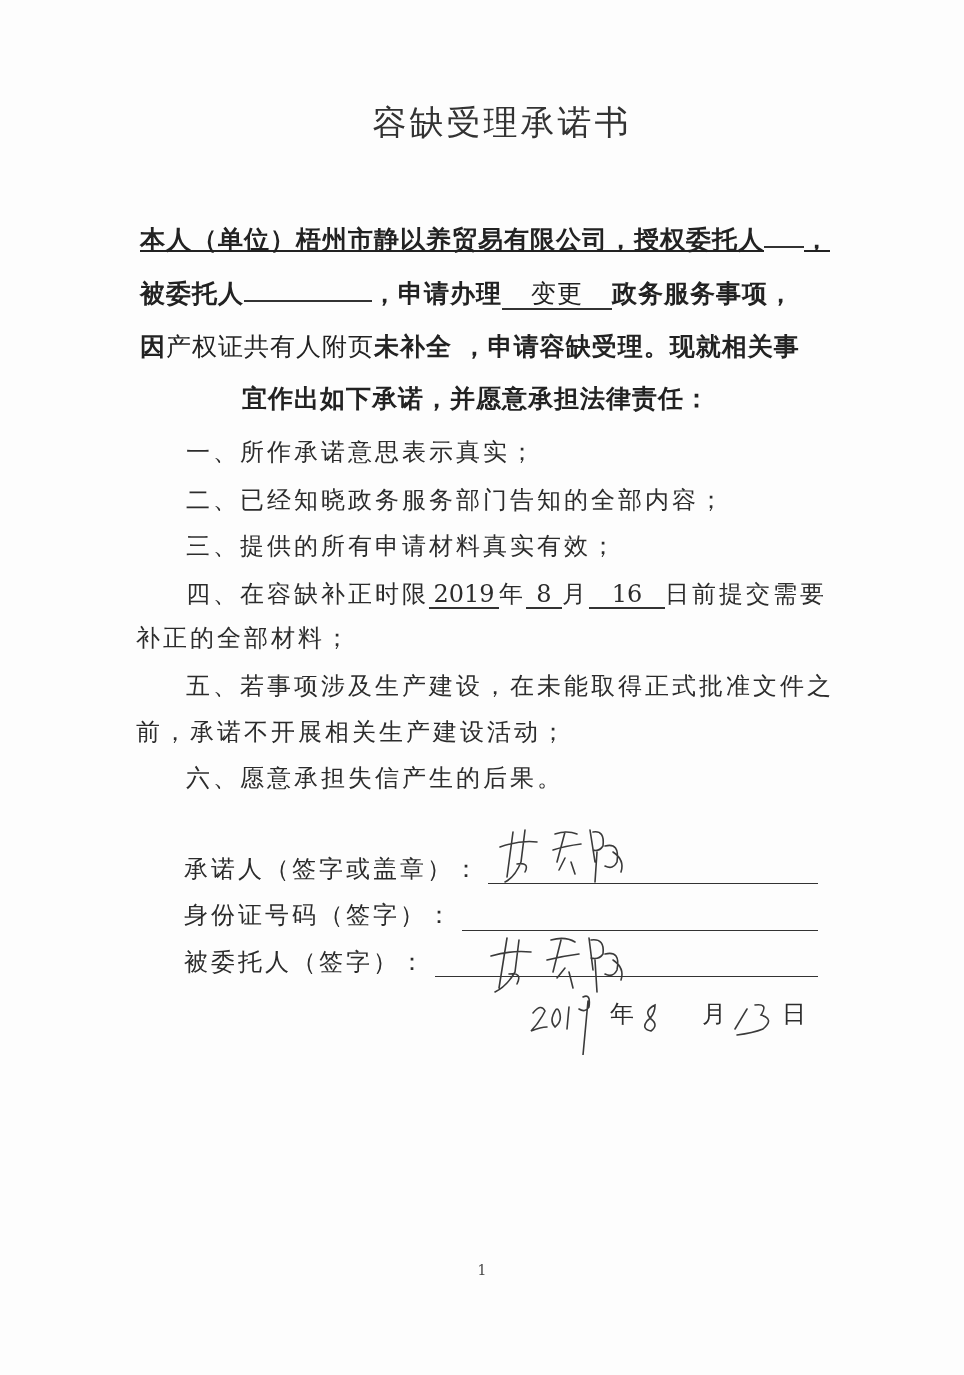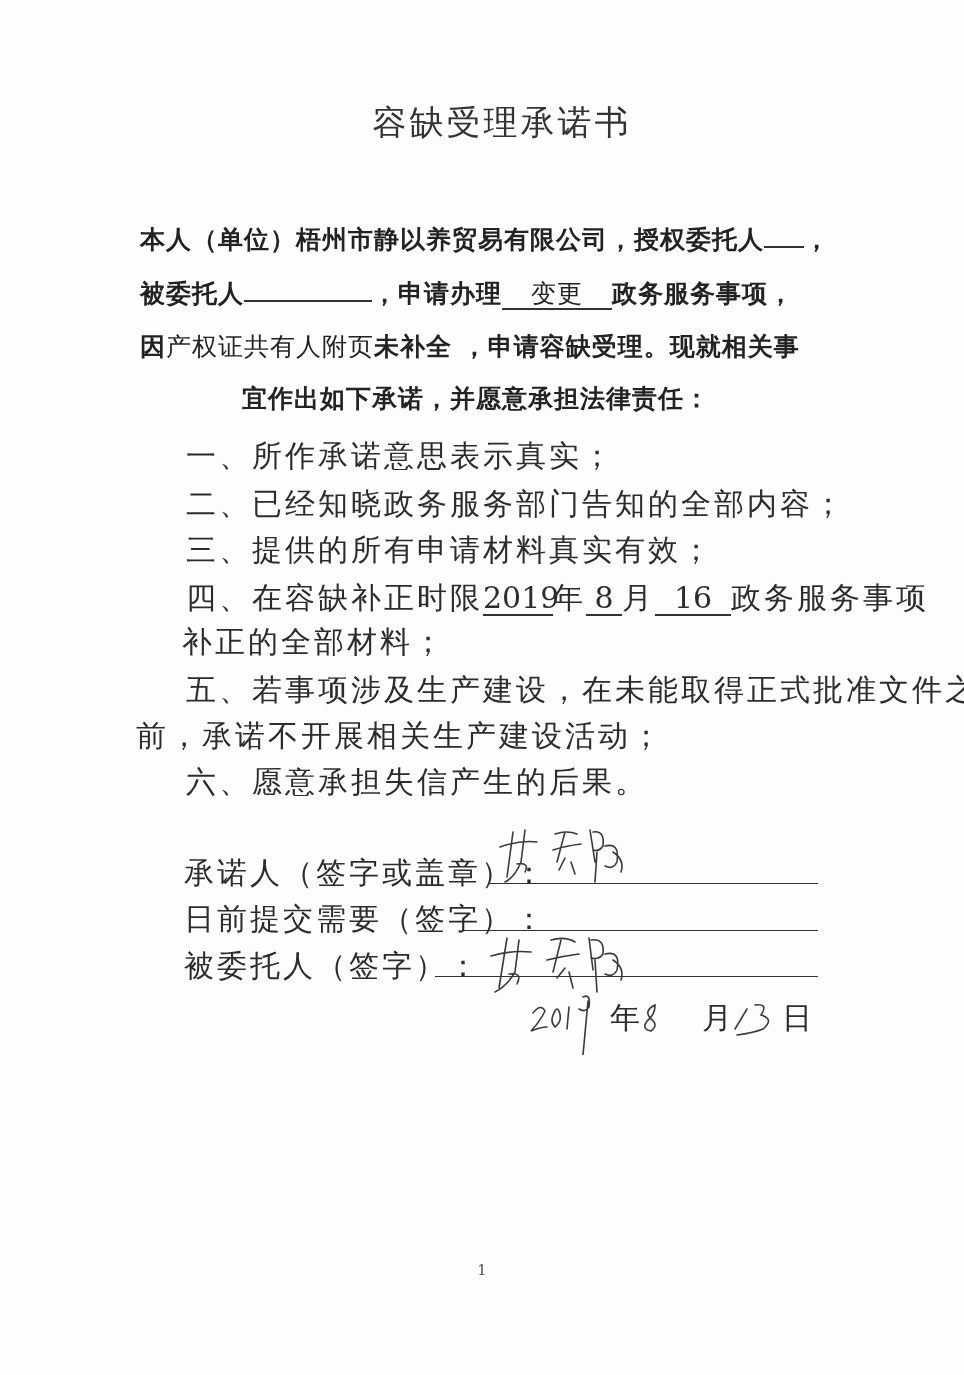--- a/index.html
+++ b/index.html
@@ -4,73 +4,73 @@
 <style>
   html, body { margin: 0; padding: 0; }
   body {
     width: 964px; height: 1375px; background: #fdfdfd; position: relative;
     font-family: "DejaVu Serif", "Liberation Serif", serif; color: #2a2a2a;
     overflow: hidden;
   }
   .abs { position: absolute; white-space: nowrap; }
   .title { left: 0; width: 964px; top: 100px; text-align: center; font-size: 34px; letter-spacing: 3px; color: #333; padding-left: 20px; }
   .bold { font-family: "DejaVu Sans", "Liberation Sans", sans-serif; font-weight: bold; font-size: 25px; color: #222; letter-spacing: 1px; }
-  .body-line { font-size: 30px; letter-spacing: 3px; color: #2c2c2c; }
+  .body-line { font-size: 24px; letter-spacing: 3px; color: #2c2c2c; }
   .ul { display: inline-block; border-bottom: 2px solid #333; text-align: center; line-height: 1.1; }
   .u-text { text-underline-offset: 4px; text-decoration-thickness: 1.5px; }
   .sigline { position: absolute; height: 0; border-bottom: 1.6px solid #333; }
   .hand { position: absolute; }
   .pagenum { left: 0; width: 964px; top: 1262px; text-align: center; font-size: 14px; color: #444; }
 </style>
 </head>
 <body>
 
 <div>
 
   <div class="abs title">容缺受理承诺书</div>
 
-  <div class="abs bold" style="left:140px; top:223px;">
+  <div class="abs bold" style="left:140px; top:223px;text-decoration:underline;">
     <span>本人（单位）梧州市静以养贸易有限公司，授权委托人</span><span class="ul" style="width:40px;"></span><span>，</span>
   </div>
 
   <div class="abs bold" style="left:140px; top:277px;">
     <span>被委托人</span><span class="ul" style="width:128px;"></span><span>，申请办理</span><span class="ul" style="width:110px; font-weight:normal;">变更</span><span>政务服务事项，</span>
   </div>
 
   <div class="abs bold" style="left:140px; top:330px;">
     <span>因</span><span class="u-text" style="font-weight:normal;">产权证共有人附页</span><span>未补全 ，申请容缺受理。现就相关事</span>
   </div>
 
   <div class="abs bold" style="left:242px; top:382px;">宜作出如下承诺，并愿意承担法律责任：</div>
 
   <div class="abs body-line" style="left:186px; top:436px;">一、所作承诺意思表示真实；</div>
   <div class="abs body-line" style="left:186px; top:484px;">二、已经知晓政务服务部门告知的全部内容；</div>
   <div class="abs body-line" style="left:186px; top:530px;">三、提供的所有申请材料真实有效；</div>
 
   <div class="abs body-line" style="left:186px; top:578px;">
-    <span>四、在容缺补正时限</span><span class="ul" style="width:70px; letter-spacing:0;text-align:center;">2019</span><span>年</span><span class="ul" style="width:36px; letter-spacing:0;">8</span><span>月</span><span class="ul" style="width:76px; letter-spacing:0;">16</span><span>政务服务事项</span>
+    <span>四、在容缺补正时限</span><span class="ul" style="width:70px; letter-spacing:0;text-align:center;">2019</span><span>年</span><span class="ul" style="width:36px; letter-spacing:0;">8</span><span>月</span><span class="ul" style="width:76px; letter-spacing:0;">16</span><span>日前提交需要</span>
   </div>
-  <div class="abs body-line" style="left:136px; top:622px;margin-left:46px;">补正的全部材料；</div>
+  <div class="abs body-line" style="left:136px; top:622px;">补正的全部材料；</div>
 
   <div class="abs body-line" style="left:186px; top:670px;">五、若事项涉及生产建设，在未能取得正式批准文件之</div>
   <div class="abs body-line" style="left:136px; top:716px;text-align:right;">前，承诺不开展相关生产建设活动；</div>
 
   <div class="abs body-line" style="left:186px; top:762px;">六、愿意承担失信产生的后果。</div>
 
   <div class="abs body-line" style="left:184px; top:853px;">承诺人（签字或盖章）：</div>
   <div class="sigline" style="left:488px; top:883px; width:330px;"></div>
   <svg class="hand" style="left:495px; top:822px;" width="160" height="70" viewBox="0 0 160 70">
     <g fill="none" stroke="#3a3a3a" stroke-width="1.6" stroke-linecap="round">
       <path d="M18 10 L12 55 M5 25 Q25 18 42 20 M30 8 L26 40 Q20 55 10 60 M22 42 Q35 40 30 50"></path>
       <path d="M60 12 Q72 8 82 12 M70 10 L62 40 M58 28 Q70 24 86 22 M64 48 L70 36 M76 40 L80 52"></path>
       <path d="M95 8 L100 40 M98 10 Q110 8 108 24 Q104 30 98 28 M102 30 L100 60 M110 24 Q125 20 122 40 Q118 48 110 44 M118 30 Q130 38 126 50"></path>
     </g>
   </svg>
 
-  <div class="abs body-line" style="left:184px; top:899px;">日前提交需要（签字）：</div>
+  <div class="abs body-line" style="left:184px; top:899px;">身份证号码（签字）：</div>
   <div class="sigline" style="left:462px; top:930px; width:356px;"></div>
 
   <div class="abs body-line" style="left:184px; top:946px;">被委托人（签字）：</div>
   <div class="sigline" style="left:435px; top:976px; width:383px;"></div>
   <svg class="hand" style="left:485px; top:930px;" width="175" height="70" viewBox="0 0 175 70">
     <g fill="none" stroke="#3a3a3a" stroke-width="1.6" stroke-linecap="round">
       <path d="M22 8 L14 58 M6 26 Q26 20 46 22 M34 10 L30 42 Q22 56 10 62 M24 44 Q38 42 32 54"></path>
       <path d="M66 10 Q80 6 90 12 M76 10 L68 42 M62 30 Q78 26 94 24 M72 48 L80 38 M84 42 L88 58"></path>
       <path d="M104 8 L108 40 M106 10 Q120 8 118 24 Q114 30 106 28 M110 30 L112 62 M120 24 Q136 20 132 40 Q128 48 120 44 M128 30 Q140 38 136 50"></path>
     </g>

